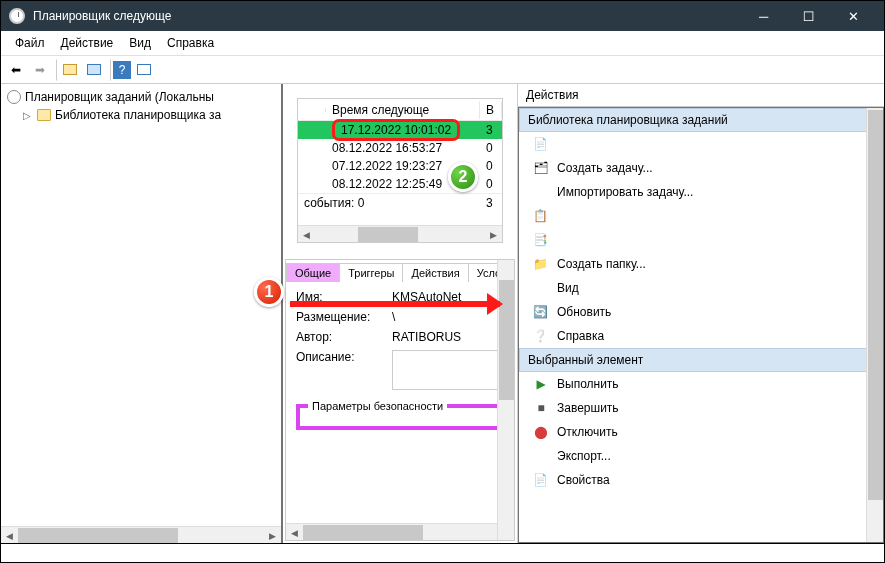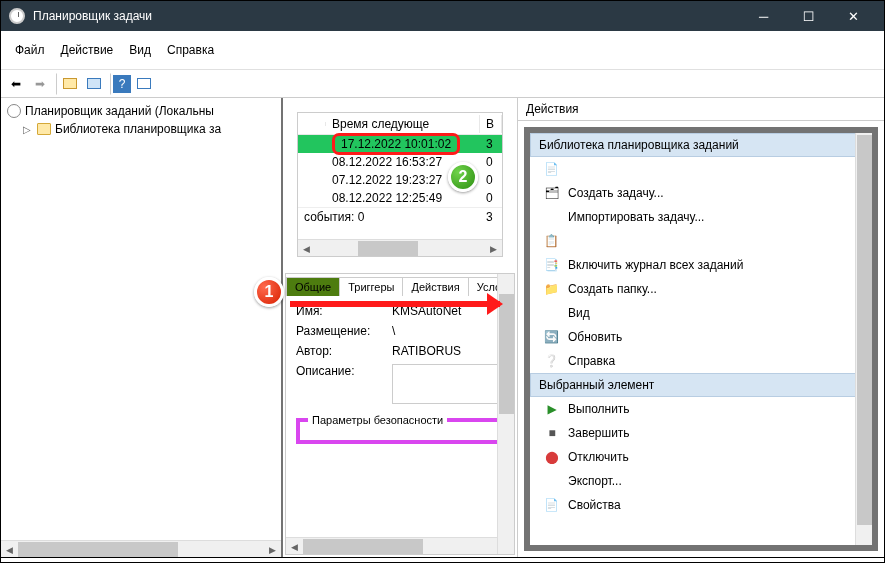--- a/index.html
+++ b/index.html
@@ -3,21 +3,21 @@
 <meta charset="utf-8">
 <style>
 *{box-sizing:border-box;margin:0;padding:0;font-family:"Segoe UI",Tahoma,sans-serif;font-size:12px}
 body{background:#fff;width:885px;height:563px;overflow:hidden;border:1px solid #000}
 .titlebar{height:30px;background:#2b3944;color:#fff;display:flex;align-items:center;padding:0 8px}
 .titlebar .ticon{width:16px;height:16px;border:2px solid #ccc;border-radius:50%;position:relative;margin-right:8px;background:#fff}
 .titlebar .ticon:after{content:"";position:absolute;width:1px;height:5px;background:#666;left:7px;top:2px}
 .titlebar .ttl{flex:1;font-size:12px}
 .winbtns{display:flex;height:100%}
 .winbtns div{width:45px;display:flex;align-items:center;justify-content:center;font-size:13px;color:#fff}
-.menubar{height:39px;display:flex;align-items:center;padding:0 6px;border-bottom:1px solid #e0e0e0}
+.menubar{height:25px;display:flex;align-items:center;padding:0 6px;border-bottom:1px solid #e0e0e0}
 .menubar span{padding:2px 8px}
 .toolbar{height:28px;display:flex;align-items:center;padding:2px 4px;border-bottom:1px solid #ccc;gap:2px}
 .tbtn{width:22px;height:22px;border:1px solid transparent;display:flex;align-items:center;justify-content:center;font-size:12px}
 .tbtn.sep{border-right:1px solid #ccc;width:4px}
 .main{display:flex;height:460px;border-bottom:1px solid #000}
 .left{width:282px;border-right:2px solid #737373;padding:4px;overflow:hidden;position:relative}
 .tree-root{display:flex;align-items:center;gap:4px;padding:2px}
 .tree-child{display:flex;align-items:center;gap:4px;padding:2px 2px 2px 18px}
 .tree-child .exp{width:10px;font-size:10px;color:#666}
 .clock-ico{width:14px;height:14px;border:1.5px solid #888;border-radius:50%}
@@ -30,50 +30,50 @@
 .tr.sel{background:#22c55e}
 .td{padding:1px 6px;overflow:hidden;white-space:nowrap}
 .highlight{border:3px solid #ff1a1a;border-radius:7px;padding:0 6px;display:inline-block;line-height:16px}
 .hscroll{height:17px;background:#f0f0f0;border-top:1px solid #ddd;position:relative}
 .hscroll .thumb{position:absolute;height:15px;top:1px;background:#c8c8c8;left:60px;width:60px}
 .hscroll .arL,.hscroll .arR{position:absolute;width:17px;height:17px;top:0;display:flex;align-items:center;justify-content:center;color:#666;font-size:9px}
 .hscroll .arL{left:0}.hscroll .arR{right:0}
 .tabs-wrap{border:1px solid #ccc;margin:2px;flex:1;display:flex;flex-direction:column;overflow:hidden;position:relative}
 .tabs{display:flex;border-bottom:1px solid #ccc;height:22px;align-items:flex-end}
 .tab{padding:3px 8px;border:1px solid #ccc;border-bottom:none;margin-right:-1px;background:#fff;font-size:11px;position:relative;top:1px}
-.tab.active{background:#4d7c0f;z-index:2}
+.tab.active{background:#f0abfc;z-index:2}
 .form{padding:8px 10px;display:flex;flex-direction:column;gap:6px;overflow:hidden;flex:1;position:relative}
 .frow{display:flex;gap:6px}
 .frow .lbl{width:90px}
 .frow .val{flex:1}
 .secparams{border:4px solid #d946ef;padding:4px 12px;margin-top:8px;position:relative}
 .secparams .leg{position:absolute;top:-8px;left:8px;background:#fff;padding:0 4px;font-size:11px}
 .right{flex:1;display:flex;flex-direction:column;overflow:hidden}
 .actions-hdr{padding:4px 8px;font-size:12px;border-bottom:1px solid #ccc;background:#fff}
-.actions-body{flex:1;overflow:auto;border:6px solid #737373;margin:6px;position:relative}
+.actions-body{flex:1;overflow:auto;border:1px solid #737373;margin:0;position:relative}
 .section-hdr{background:#d6e5f3;border:1px solid #b8cde2;padding:4px 8px;display:flex;align-items:center;justify-content:space-between;font-size:12px}
 .section-hdr .caret{font-size:9px;color:#335}
 .aitem{display:flex;align-items:center;gap:8px;padding:4px 8px 4px 14px;min-height:24px;border-bottom:0}
 .aitem .aico{width:16px;height:16px;display:flex;align-items:center;justify-content:center;font-size:12px}
 .aitem .arr{margin-left:auto;font-size:10px;color:#333}
 .badge{position:absolute;width:30px;height:30px;border-radius:50%;color:#fff;font-weight:bold;font-size:16px;display:flex;align-items:center;justify-content:center;border:3px solid #fff;box-shadow:0 1px 3px rgba(0,0,0,.4);z-index:50}
 .badge1{background:radial-gradient(circle at 30% 30%,#ff6a4d,#d81f00);left:254px;top:277px}
 .badge2{background:radial-gradient(circle at 30% 30%,#6fd34a,#2e8f12);left:448px;top:162px}
 .red-arrow{position:absolute;left:290px;top:301px;width:210px;height:6px;background:#ff1a1a;z-index:49}
 .red-arrow:after{content:"";position:absolute;right:-14px;top:-8px;border:11px solid transparent;border-left:16px solid #ff1a1a}
 .vscroll{position:absolute;right:0;top:0;bottom:0;width:17px;background:#f0f0f0;border-left:1px solid #ddd}
 .vscroll .vthumb{position:absolute;left:1px;width:15px;background:#c8c8c8}
 .left .hscroll{position:absolute;left:0;right:0;bottom:0}
 </style>
 </head>
 <body>
 
 <div class="titlebar">
   <div class="ticon"></div>
-  <div class="ttl">Планировщик задачи</div>
+  <div class="ttl">Планировщик следующе</div>
   <div class="winbtns">
     <div>─</div>
     <div>☐</div>
     <div>✕</div>
   </div>
 </div>
 
 <div class="menubar">
   <span>Файл</span>
   <span>Действие</span>
@@ -214,21 +214,20 @@
           </div>
           <div class="aitem">
             <span class="aico"></span>
             <span>Импортировать задачу...</span>
           </div>
           <div class="aitem">
             <span class="aico">📋</span>
           </div>
           <div class="aitem">
             <span class="aico">📑</span>
-            <span>Включить журнал всех заданий</span>
           </div>
           <div class="aitem">
             <span class="aico">📁</span>
             <span>Создать папку...</span>
           </div>
           <div class="aitem">
             <span class="aico"></span>
             <span>Вид</span>
             <span class="arr">▶</span>
           </div>

